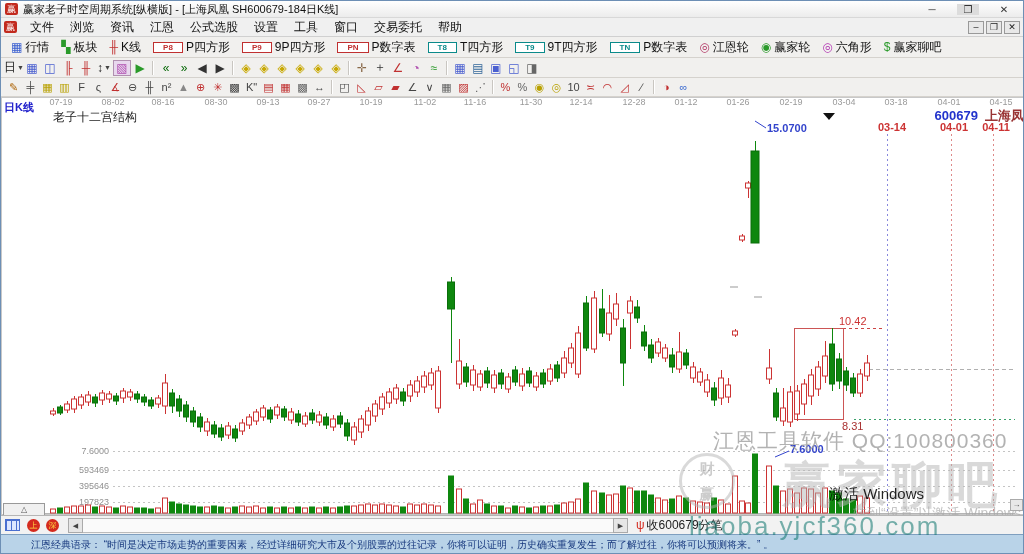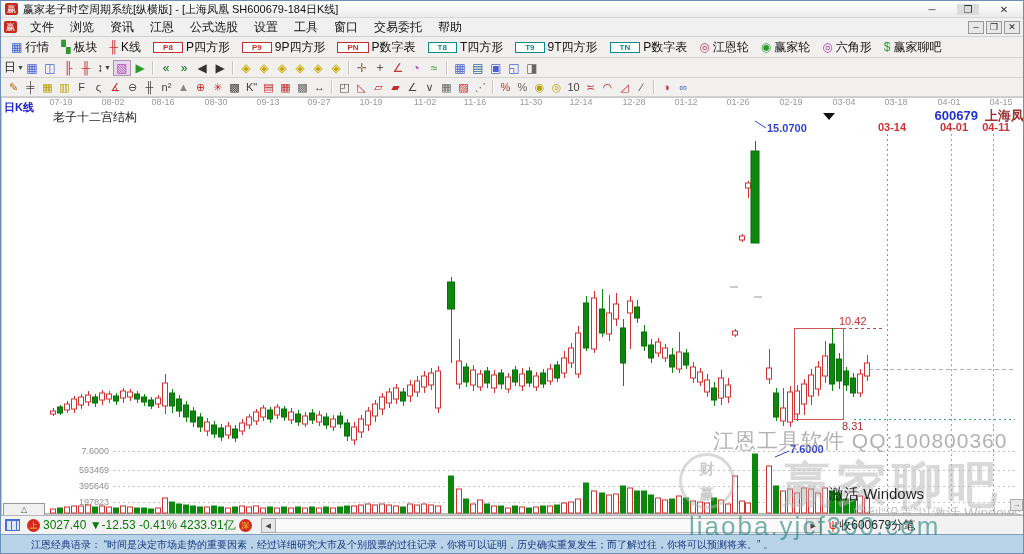--- a/index.html
+++ b/index.html
@@ -630,21 +630,20 @@
     <span class="lbl wm-big">赢家聊吧</span>
     <span class="lbl wm-win1">激活 Windows</span>
     <span class="lbl wm-win2">转到“设置”以激活 Windows。</span>
     <span class="lbl pane-toggle">△</span>
     <span class="lbl vexpand">→</span>
   </div>
 
   <div class="statusbar">
     <span class="sb-grid"></span>
     <span class="sb-coin">上</span>
-    <span class="sb-idx">3027.40 ▼-12.53 -0.41% 4233.91亿</span>
     <span class="sb-coin">深</span>
     <span class="sb-scroll">
       <span class="sb-arrow">◀</span>
       <span class="sb-track"></span>
       <span class="sb-arrow">▶</span>
     </span>
     <span class="sb-ant">ψ</span>
     <span class="sb-tick">收600679分笔</span>
   </div>
 

